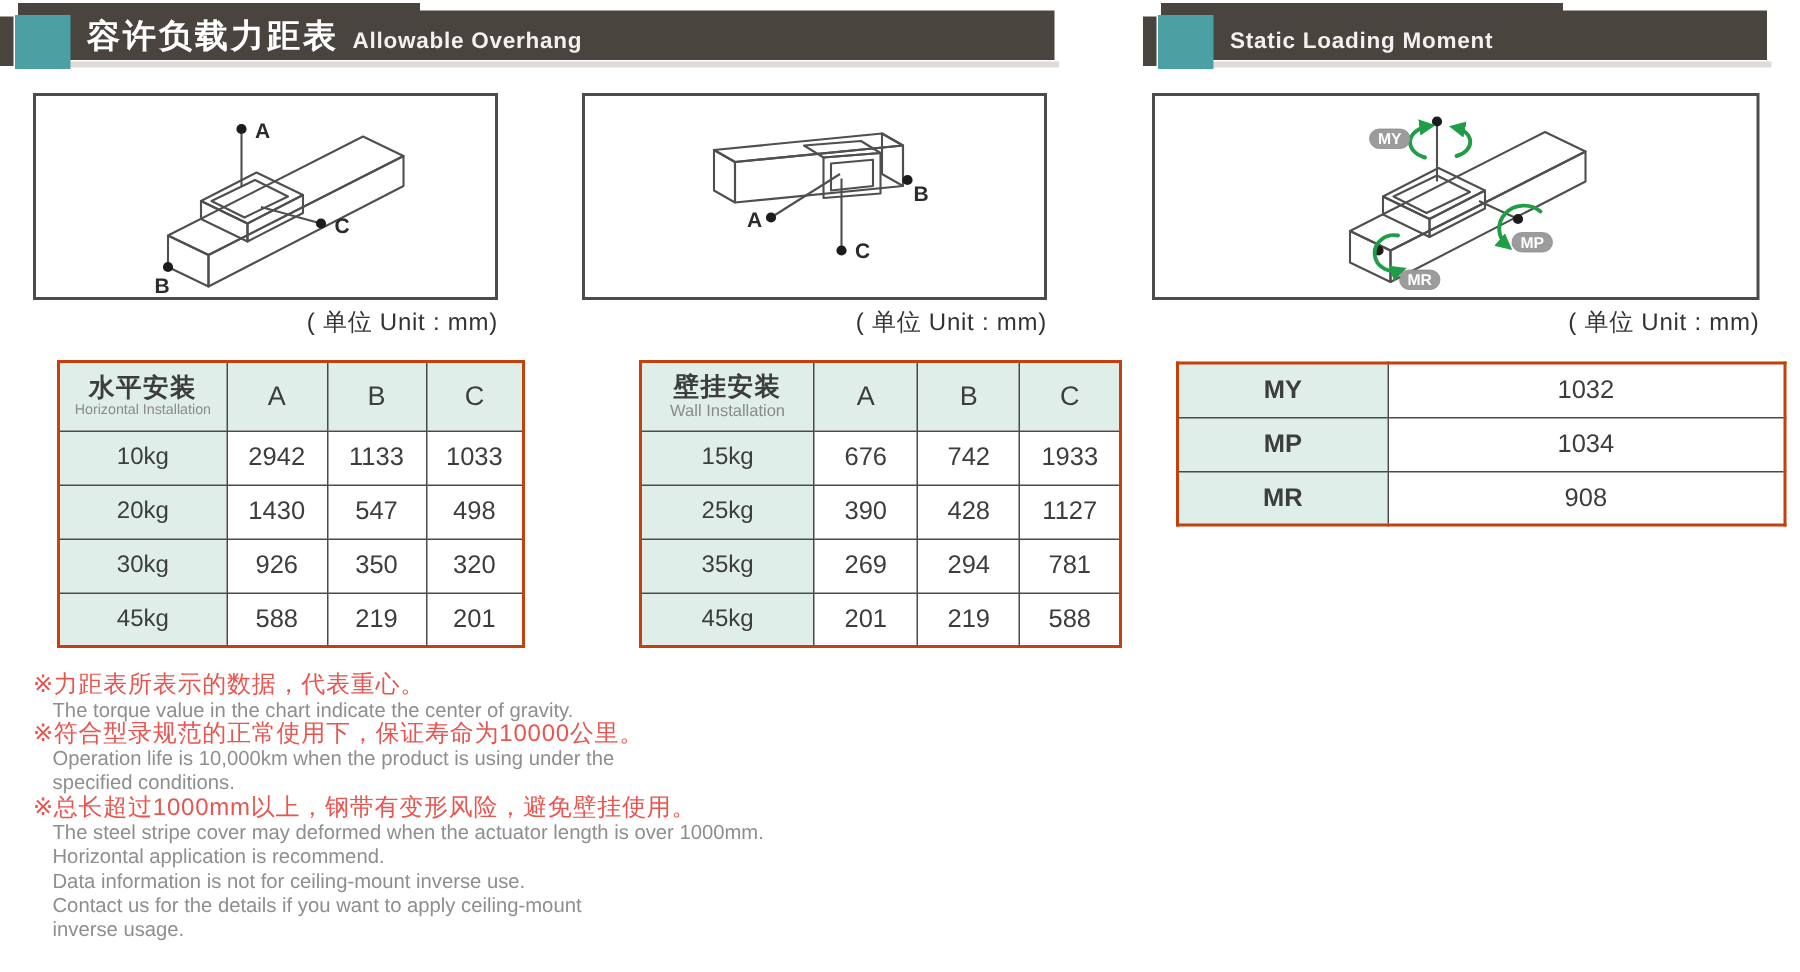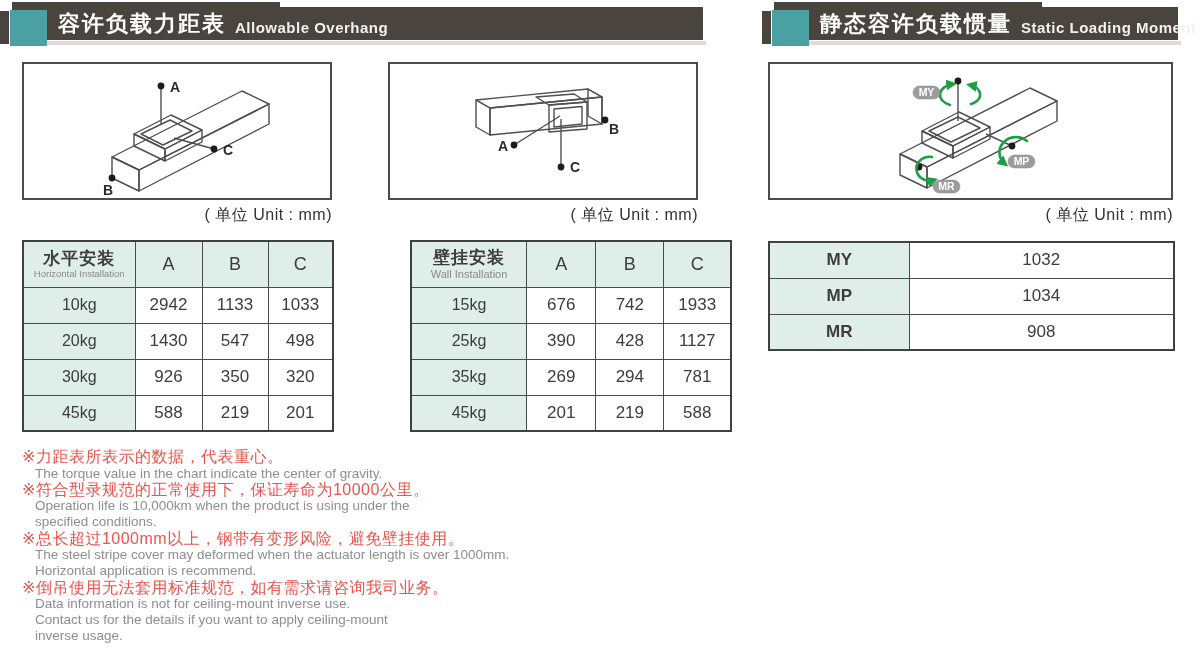--- a/index.html
+++ b/index.html
@@ -32,21 +32,21 @@
   .unit-h { left:22px;  width:310px; }
   .unit-w { left:388px; width:310px; }
   .unit-m { left:768px; width:405px; }
 
   
   .tblwrap { position:absolute; }
   .tw-h { left:22px;  top:240px; width:310px; }
   .tw-w { left:410px; top:240px; width:322px; }
   .tw-m { left:768px; top:241px; width:405px; }
   table { border-collapse:collapse; width:100%; table-layout:fixed; }
-  .grid { border:2px solid #404040; }
+  .grid { border:2px solid #c2410c;margin-left:16px; }
   .grid th, .grid td { border:1px solid #4a4a4a; text-align:center; vertical-align:middle; color:#3d3d3d; }
   .grid thead th { height:46px; background:#dfeee8; }
   .grid tbody td { height:36px; }
   .cell-green { background:#dfeee8; }
   .lbl-zh { display:block; font-size:17px; font-weight:bold; letter-spacing:1px; color:#3d3d3d; line-height:1.15; }
   .lbl-en { display:block; font-size:9.5px; font-weight:normal; color:#8a8a8a; line-height:1.1; }
   .tw-w .lbl-en { font-size:11px; }
   .col-abc { font-size:18px; font-weight:normal; }
   .cell-load { font-size:16px; }
   .cell-val { font-size:17px; background:#ffffff; }
@@ -83,21 +83,20 @@
     </div>
   </div>
 
   <div class="hdr hdr-right">
     <div class="hdr-topstrip"></div>
     <div class="hdr-shadow"></div>
     <div class="hdr-bar"></div>
     <div class="hdr-leftstrip"></div>
     <div class="hdr-teal"></div>
     <div class="hdr-title">
-      <span class="hdr-zh">静态容许负载惯量</span>
       <span class="hdr-en">Static Loading Moment</span>
     </div>
   </div>
 
   <div class="dbox dbox-h">
     <svg viewBox="0 0 306 134">
       <polygon class="stk" points="88,93 218,27 245,40 115,106"></polygon>
       <polygon class="stk" points="88,93 88,114 115,127 115,106"></polygon>
       <polygon class="stk" points="115,106 245,40 245,60 115,127"></polygon>
       <polygon class="stk" points="110,70 147,51 178,66 141,85"></polygon>
@@ -299,20 +298,19 @@
       <div class="note-zh">※符合型录规范的正常使用下，保证寿命为10000公里。</div>
       <div class="note-en">Operation life is 10,000km when the product is using under the</div>
       <div class="note-en">specified conditions.</div>
     </div>
     <div class="note">
       <div class="note-zh">※总长超过1000mm以上，钢带有变形风险，避免壁挂使用。</div>
       <div class="note-en">The steel stripe cover may deformed when the actuator length is over 1000mm.</div>
       <div class="note-en">Horizontal application is recommend.</div>
     </div>
     <div class="note">
-      <div class="note-zh">※倒吊使用无法套用标准规范，如有需求请咨询我司业务。</div>
       <div class="note-en">Data information is not for ceiling-mount inverse use.</div>
       <div class="note-en">Contact us for the details if you want to apply ceiling-mount</div>
       <div class="note-en">inverse usage.</div>
     </div>
   </div>
 
 </div>
 
 </body></html>

